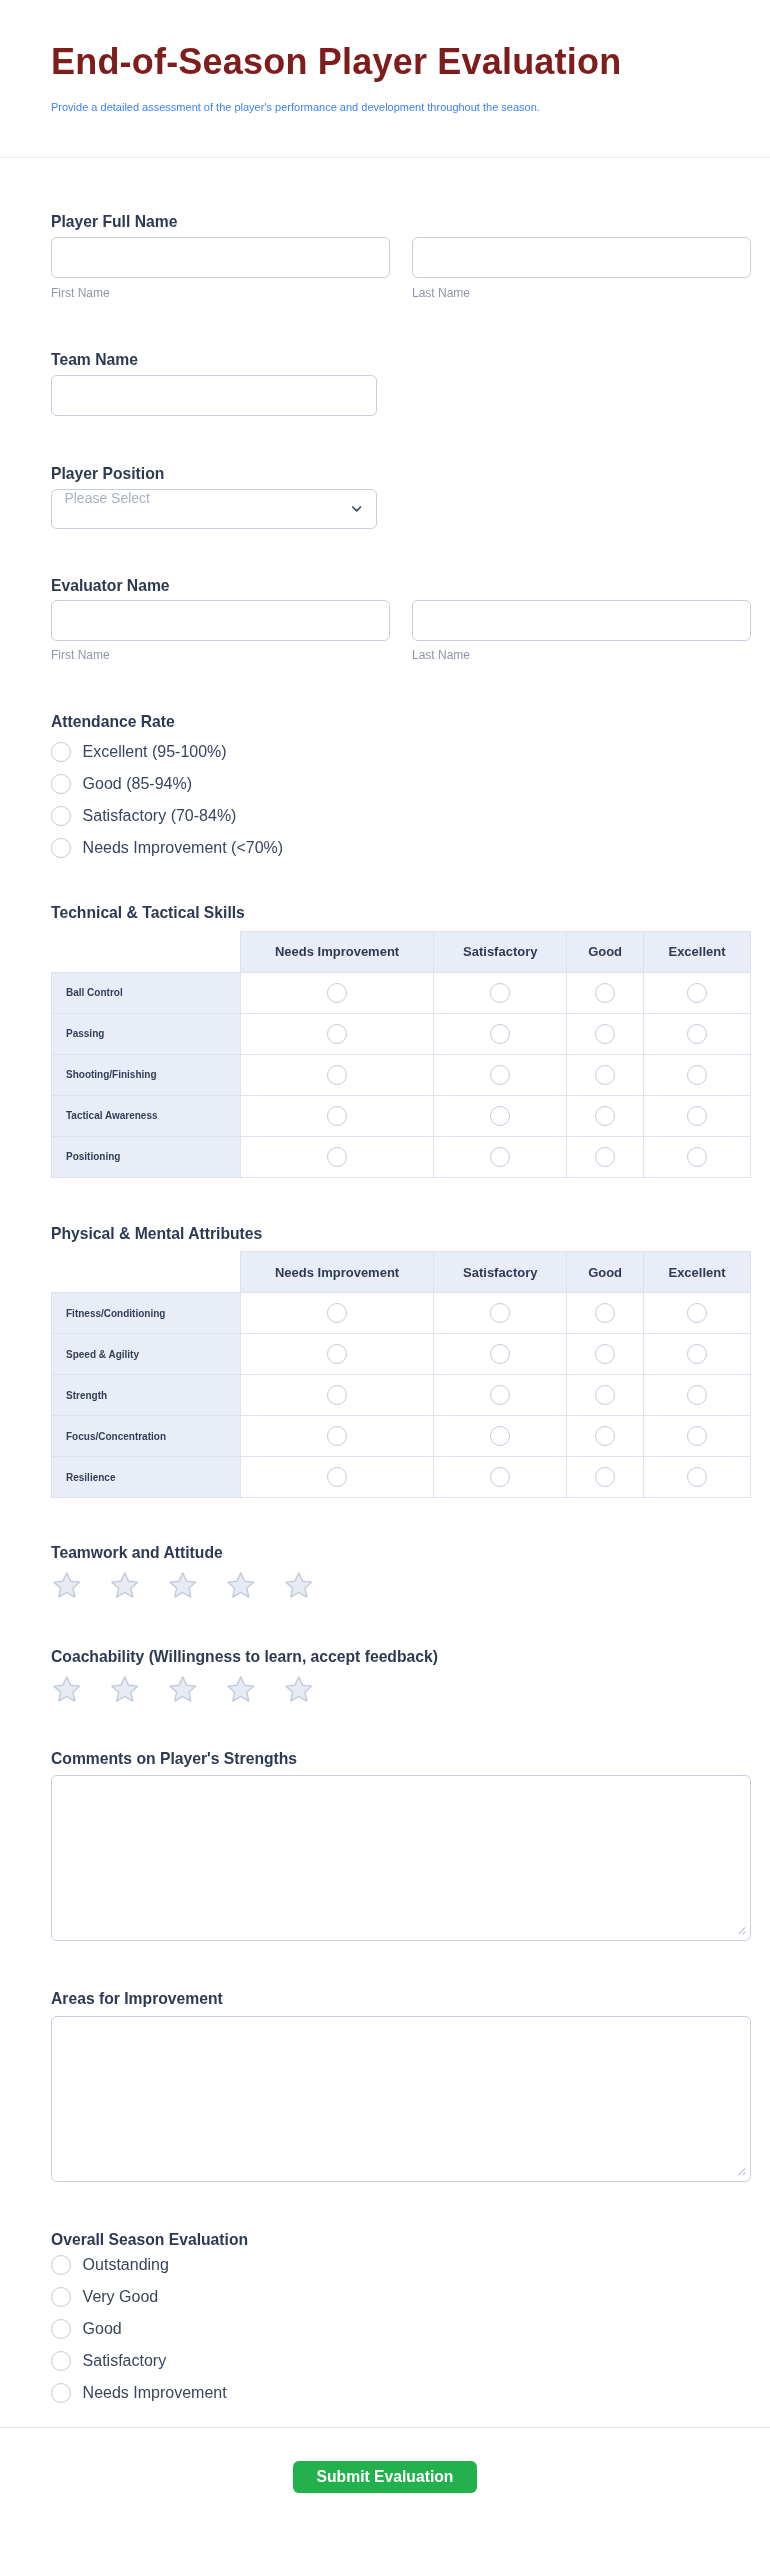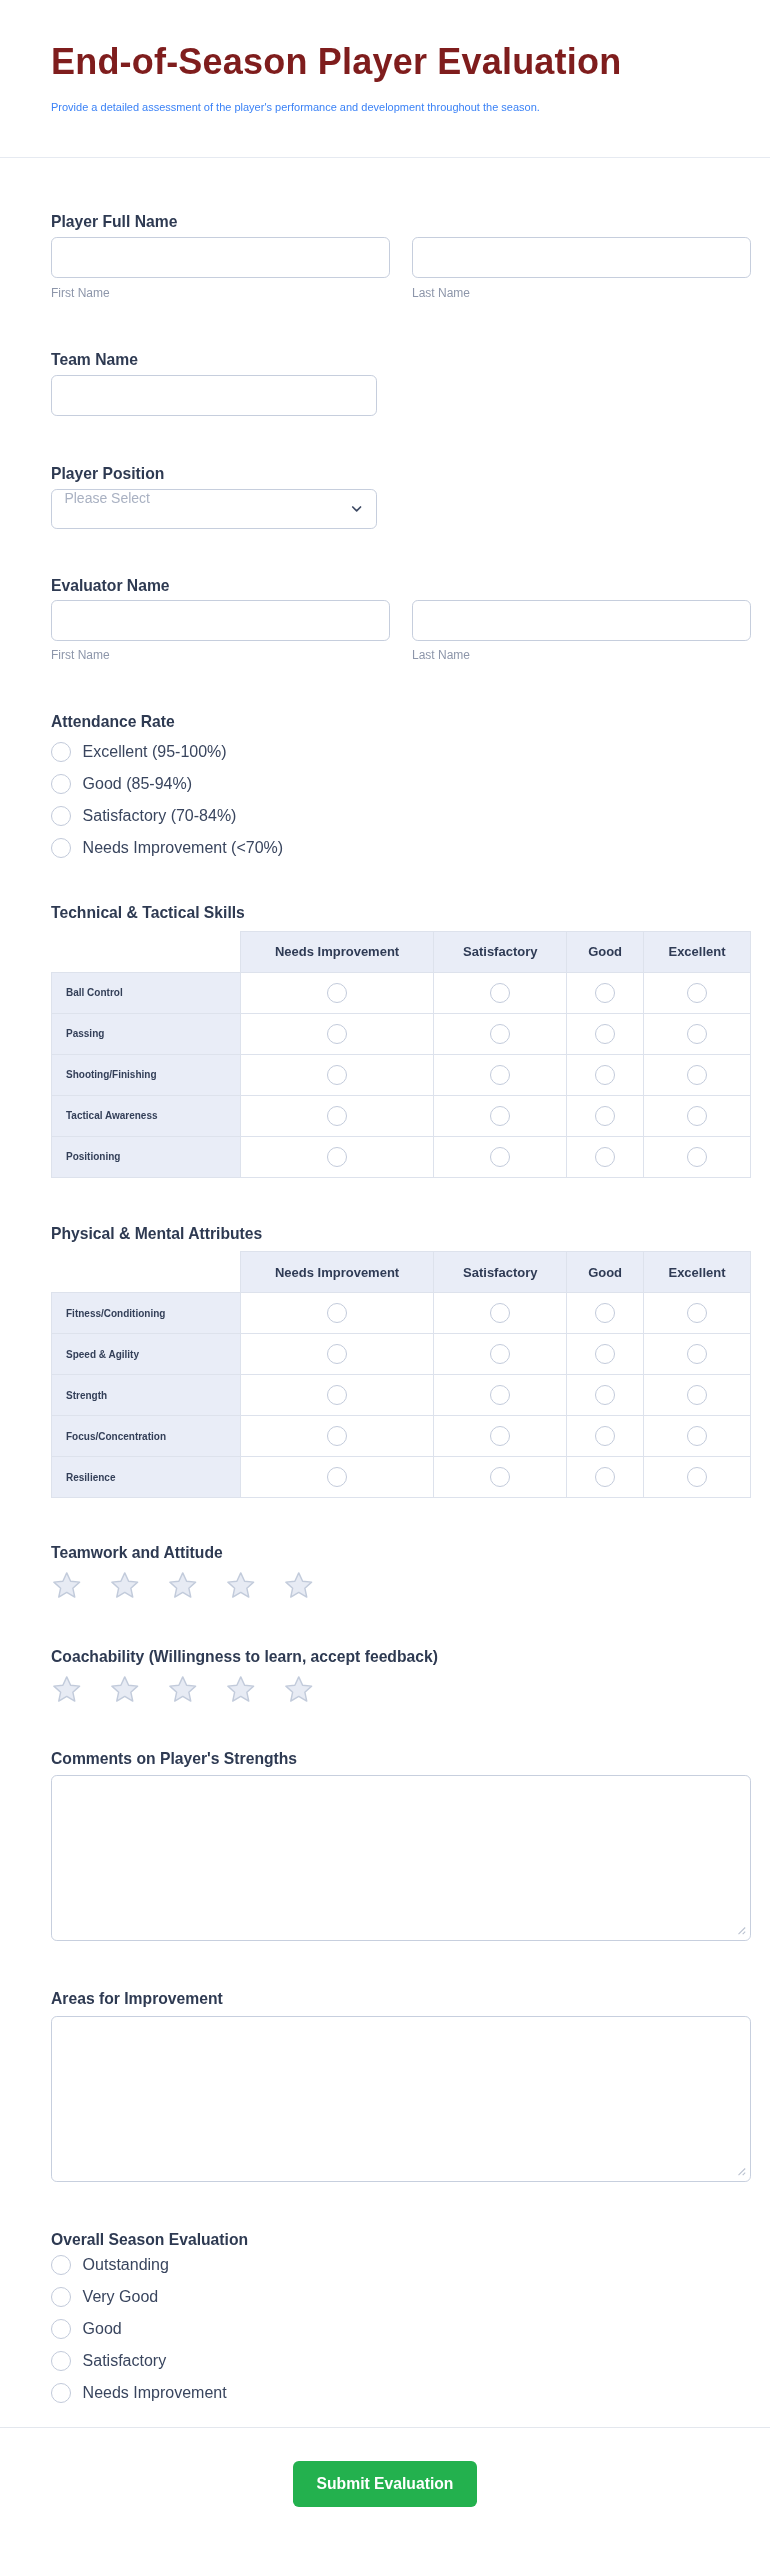--- a/index.html
+++ b/index.html
@@ -66,21 +66,21 @@
   .tawrap { position:relative; margin-top:6.6px; }
   .ta {
     display:block; width:100%; height:166px; resize:none; outline:none;
     border:1.2px solid #c7cfde; border-radius:5.8px; background:#fff;
     font:inherit; font-size:14px; color:#2e3a52; padding:10px 11.6px;
   }
   .grip { position:absolute; right:5px; bottom:5.8px; }
   
   .form-footer { border-top:0.8px solid #e3e7ee; padding:33px 0 43px 0; text-align:center; }
   .submit {
-    width:184px; height:46px; border:none; border-radius:5.8px; background:#23b14e;
+    width:184px; height:32px; border:none; border-radius:5.8px; background:#23b14e;
     color:#ffffff; font-family:"Liberation Sans", sans-serif; font-size:15.7px; font-weight:600; cursor:pointer;
   }
 </style>
 </head>
 <body>
 
 <header class="form-header">
   <h1 class="form-title">End-of-Season Player Evaluation</h1>
   <p class="form-subtitle">Provide a detailed assessment of the player's performance and development throughout the season.</p>
 </header>

